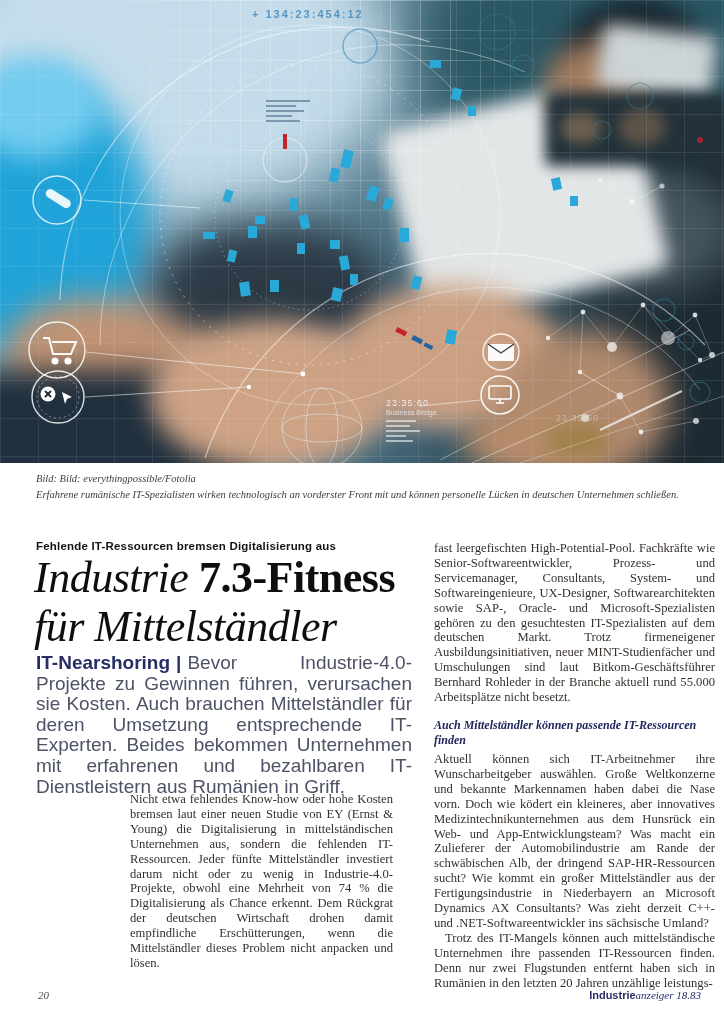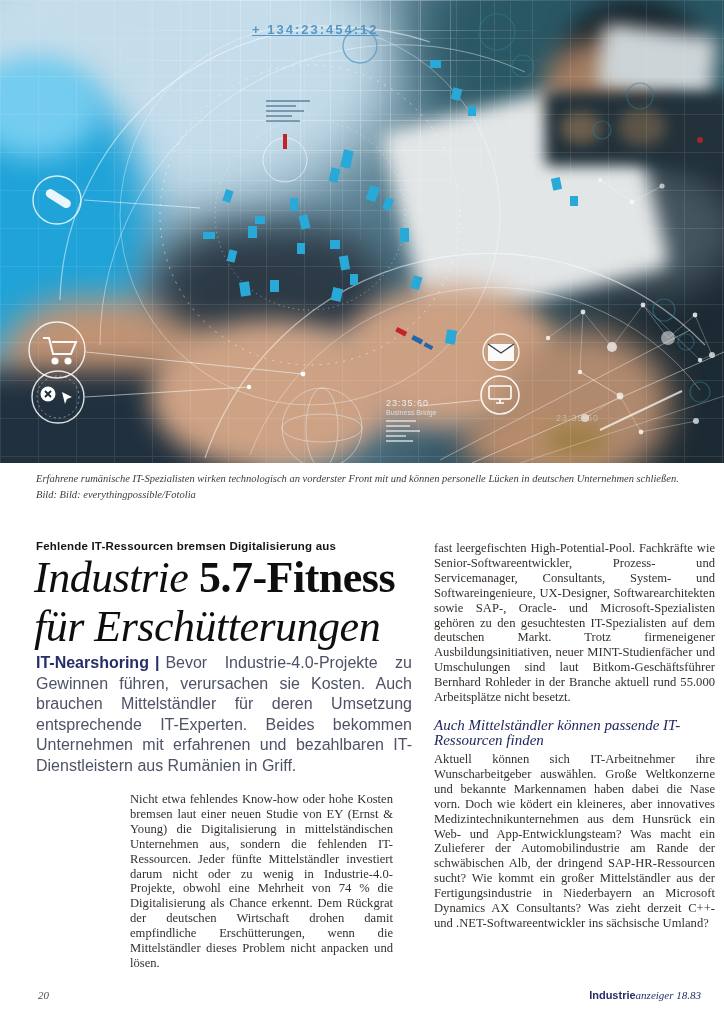--- a/index.html
+++ b/index.html
@@ -43,47 +43,47 @@
     -webkit-mask-image:radial-gradient(ellipse at 50% 30%,#000 40%,transparent 78%);
             mask-image:radial-gradient(ellipse at 50% 30%,#000 40%,transparent 78%);}
   .grid-faint{position:absolute;inset:0;opacity:.10;
     background-image:linear-gradient(rgba(255,255,255,.9) 1px,transparent 1px),
                      linear-gradient(90deg,rgba(255,255,255,.9) 1px,transparent 1px);
     background-size:38px 38px;}
 
   .hud{position:absolute;inset:0;}
 
   .ph-text{position:absolute;font-family:"Liberation Sans",sans-serif;white-space:nowrap;}
-  .ts-top{left:252px;top:22px;font-size:13px;letter-spacing:2px;color:#4a90c0;font-weight:bold;opacity:.9;text-decoration:underline;}
+  .ts-top{left:252px;top:8px;font-size:11px;letter-spacing:2px;color:#4a90c0;font-weight:bold;opacity:.9;}
   .ts-mid{left:386px;top:398px;font-size:9px;letter-spacing:1px;color:#eef2f4;opacity:.95;}
   .ts-label{left:386px;top:409px;font-size:7px;color:#e3e9ec;opacity:.85;}
   .ts-right{left:556px;top:413px;font-size:9px;letter-spacing:1px;color:#d5dee2;opacity:.55;}
   .microbars{position:absolute;left:386px;top:420px;}
   .microbars div{height:2px;background:rgba(255,255,255,.55);margin-bottom:3px;}
   .microbars2{position:absolute;left:266px;top:100px;}
   .microbars2 div{height:2px;background:rgba(60,95,125,.55);margin-bottom:3px;}
 
   
   .caption{left:36px;top:471px;width:660px;font-style:italic;font-size:10.5px;line-height:16px;color:#3c3c3c;}
   .kicker{left:36px;top:540px;width:380px;font-family:"Liberation Sans",sans-serif;
           font-weight:bold;font-size:11.5px;color:#141414;letter-spacing:.2px;}
   .headline{left:34px;top:553px;width:390px;font-size:44px;line-height:49px;color:#0e0e0e;letter-spacing:-.5px;}
   .headline .hl-it{font-style:italic;}
   .headline .hl-b{font-weight:bold;}
   .lead{left:36px;top:653px;width:376px;font-family:"Liberation Sans",sans-serif;
-        font-size:16px;line-height:20.6px;color:#4e5266;text-align:justify;}
+        font-size:19px;line-height:20.6px;color:#4e5266;text-align:justify;}
   .lead .lead-label{font-weight:bold;color:#272e66;}
   .lead .lead-sep{font-weight:bold;color:#272e66;padding:0 6px;}
   .bodycol{font-size:12.6px;line-height:14.9px;text-align:justify;color:#36302c;}
   .leftbody{left:130px;top:792px;width:263px;}
   .rightcol{left:434px;top:541px;width:281px;}
   .bodycol p{margin:0;}
   .indent{text-indent:11px;}
-  .subhead{font-family:"Liberation Serif",serif;font-weight:normal;font-style:italic;
-           color:#20285e;font-size:15px;line-height:15.5px;margin:13px 0 3px 0 !important;text-align:left;}
+  .subhead{font-family:"Liberation Serif",serif;font-weight:bold;font-style:italic;
+           color:#20285e;font-size:12px;line-height:15.5px;margin:13px 0 3px 0 !important;text-align:left;}
 
   .footer-left{left:38px;top:989px;font-style:italic;font-size:11px;color:#4a4a55;}
   .footer-right{left:420px;top:989px;width:281px;text-align:right;font-size:11px;color:#272e66;}
   .footer-right .fb{font-family:"Liberation Sans",sans-serif;font-weight:bold;font-style:normal;}
   .footer-right .fi{font-style:italic;}
 </style>
 </head>
 <body>
 
 <div class="photo">
@@ -272,41 +272,42 @@
   <div class="microbars2">
     <div style="width:44px"></div>
       <div style="width:30px"></div>
       <div style="width:38px"></div>
     <div style="width:26px"></div>
       <div style="width:34px"></div>
   </div>
 </div>
 
 <div class="abs caption">
+  <div>Bild: Bild: everythingpossible/Fotolia</div>
   <div>Erfahrene rumänische IT-Spezialisten wirken technologisch an vorderster Front mit und können personelle Lücken in deutschen Unternehmen schließen.</div>
-  <div>Bild: Bild: everythingpossible/Fotolia</div>
 </div>
 
 <div class="abs kicker">Fehlende IT-Ressourcen bremsen Digitalisierung aus</div>
 
 <h1 class="abs headline" style="margin:0;font-weight:normal;">
-  <span class="hl-it">Industrie</span><span class="hl-b"> 5.7-Fitness</span><br>
-  <span class="hl-it">für Erschütterungen</span>
+  <span class="hl-it">Industrie</span><span class="hl-b"> 7.3-Fitness</span><br>
+  <span class="hl-it">für Mittelständler</span>
 </h1>
 
 <div class="abs lead">
   <span class="lead-label">IT-Nearshoring</span><span class="lead-sep">|</span><span>Bevor Industrie-4.0-Projekte zu Gewinnen führen, verursachen sie Kosten. Auch brauchen Mittelständler für deren Umsetzung entsprechende IT-Experten. Beides bekommen Unternehmen mit erfahrenen und bezahlbaren IT-Dienstleistern aus Rumänien in Griff.</span>
 </div>
 
 <div class="abs bodycol leftbody">
   <p>Nicht etwa fehlendes Know-how oder hohe Kosten bremsen laut einer neuen Studie von EY (Ernst &amp; Young) die Digitalisierung in mittelständischen Unternehmen aus, sondern die fehlenden IT-Ressourcen. Jeder fünfte Mittelständler investiert darum nicht oder zu wenig in Industrie-4.0-Projekte, obwohl eine Mehrheit von 74 % die Digitalisierung als Chance erkennt. Dem Rückgrat der deutschen Wirtschaft drohen damit empfindliche Erschütterungen, wenn die Mittelständler dieses Problem nicht anpacken und lösen.</p>
 </div>
 
 <div class="abs bodycol rightcol">
   <p>fast leergefischten High-Potential-Pool. Fachkräfte wie Senior-Softwareentwickler, Prozess- und Servicemanager, Consultants, System- und Softwareingenieure, UX-Designer, Softwarearchitekten sowie SAP-, Oracle- und Microsoft-Spezialisten gehören zu den gesuchtesten IT-Spezialisten auf dem deutschen Markt. Trotz firmeneigener Ausbildungsinitiativen, neuer MINT-Studienfächer und Umschulungen sind laut Bitkom-Geschäftsführer Bernhard Rohleder in der Branche aktuell rund 55.000 Arbeitsplätze nicht besetzt.</p>
   <p class="subhead">Auch Mittelständler können passende IT-Ressourcen finden</p>
   <p>Aktuell können sich IT-Arbeitnehmer ihre Wunscharbeitgeber auswählen. Große Weltkonzerne und bekannte Markennamen haben dabei die Nase vorn. Doch wie ködert ein kleineres, aber innovatives Medizintechnikunternehmen aus dem Hunsrück ein Web- und App-Entwicklungsteam? Was macht ein Zulieferer der Automobilindustrie am Rande der schwäbischen Alb, der dringend SAP-HR-Ressourcen sucht? Wie kommt ein großer Mittelständler aus der Fertigungsindustrie in Niederbayern an Microsoft Dynamics AX Consultants? Was zieht derzeit C++- und .NET-Softwareentwickler ins sächsische Umland?</p>
+  <p class="indent">Trotz des IT-Mangels können auch mittelständische Unternehmen ihre passenden IT-Ressourcen finden. Denn nur zwei Flugstunden entfernt haben sich in Rumänien in den letzten 20 Jahren unzählige leistungs-</p>
 </div>
 
 <div class="abs footer-left">20</div>
 <div class="abs footer-right">
   <span class="fb">Industrie</span><span class="fi">anzeiger 18.83</span>
 </div>
 
 </body></html>

